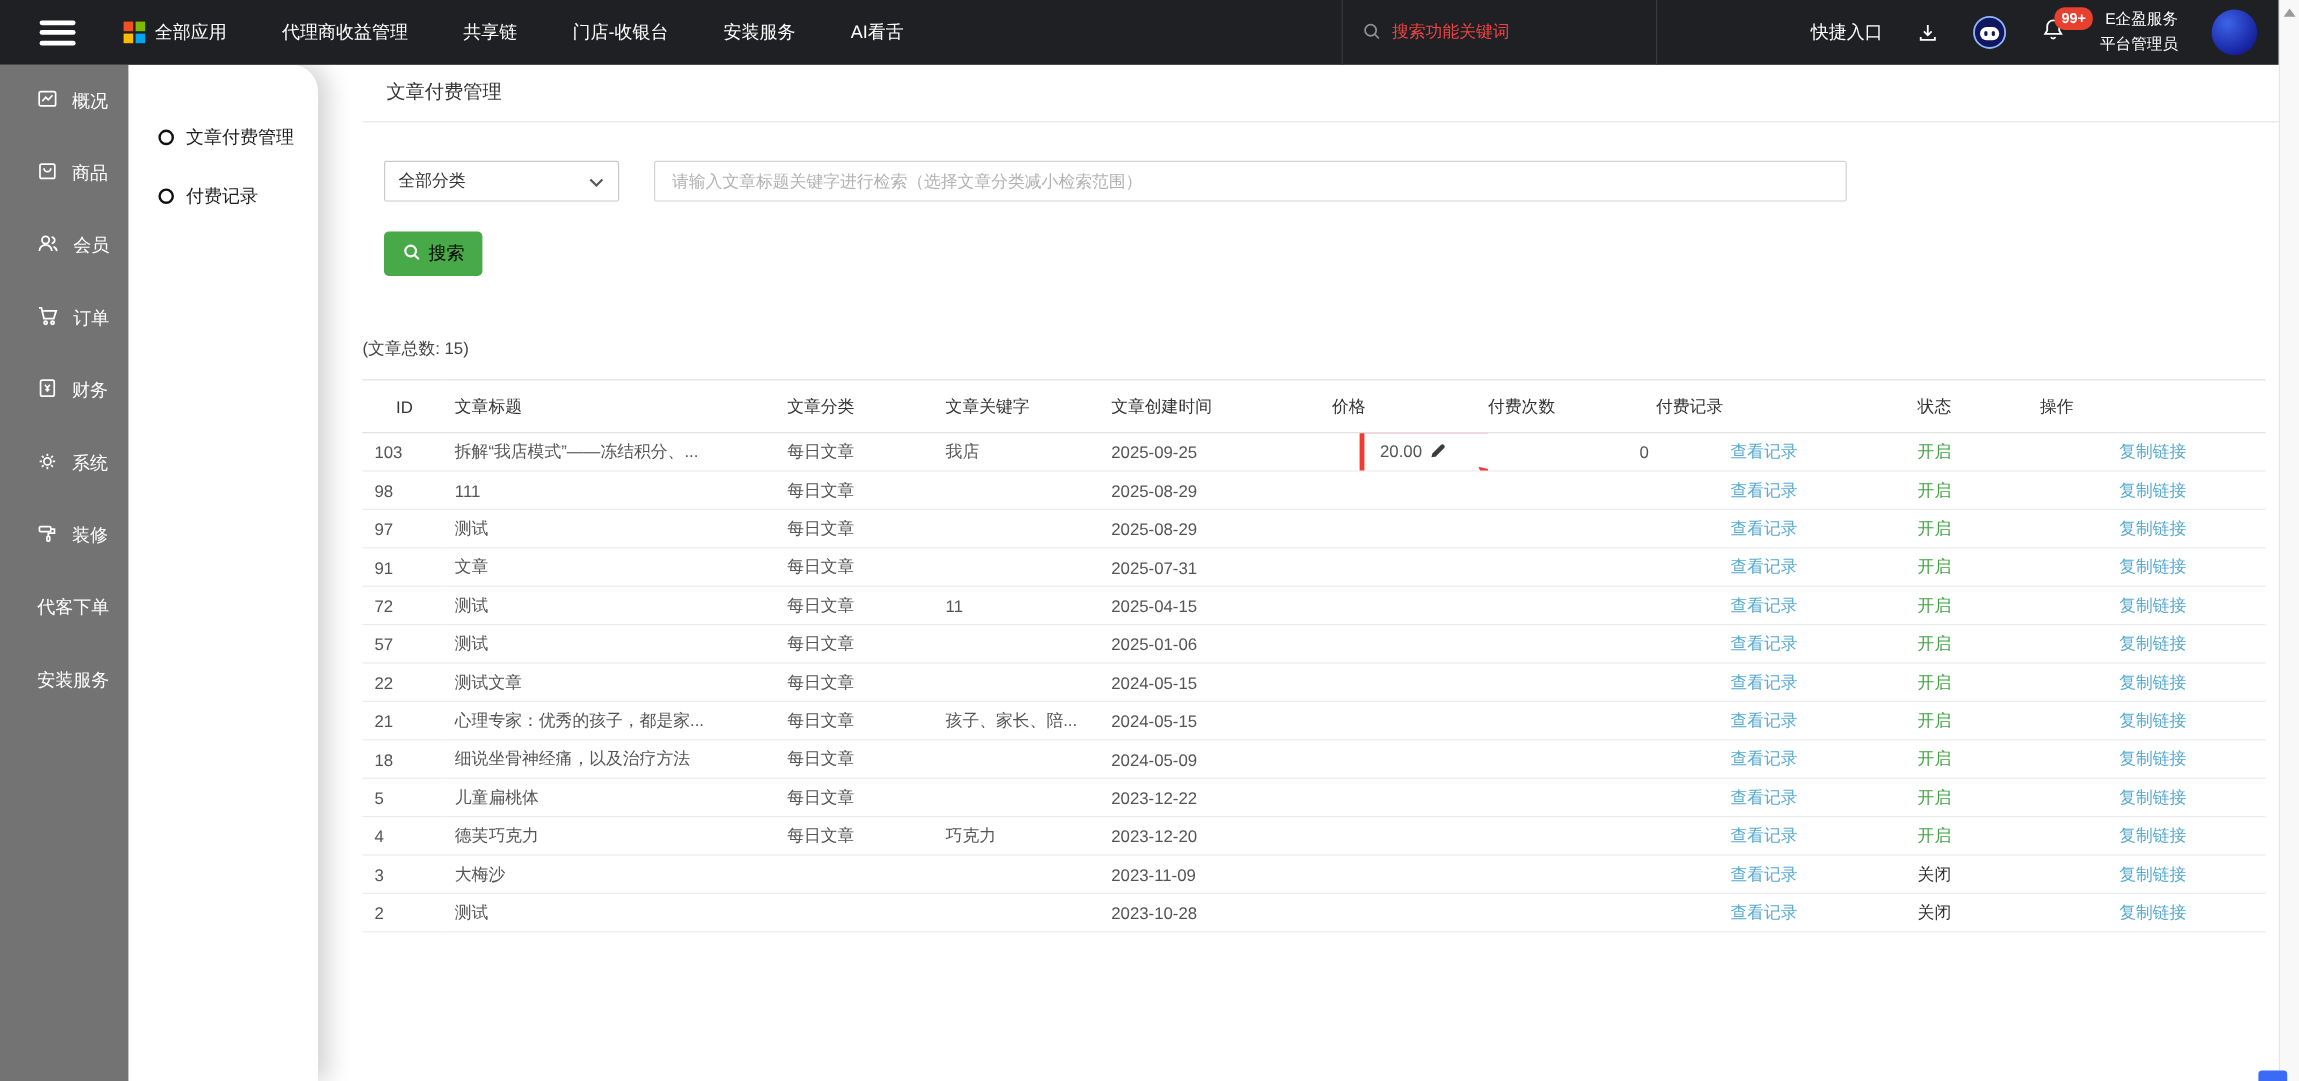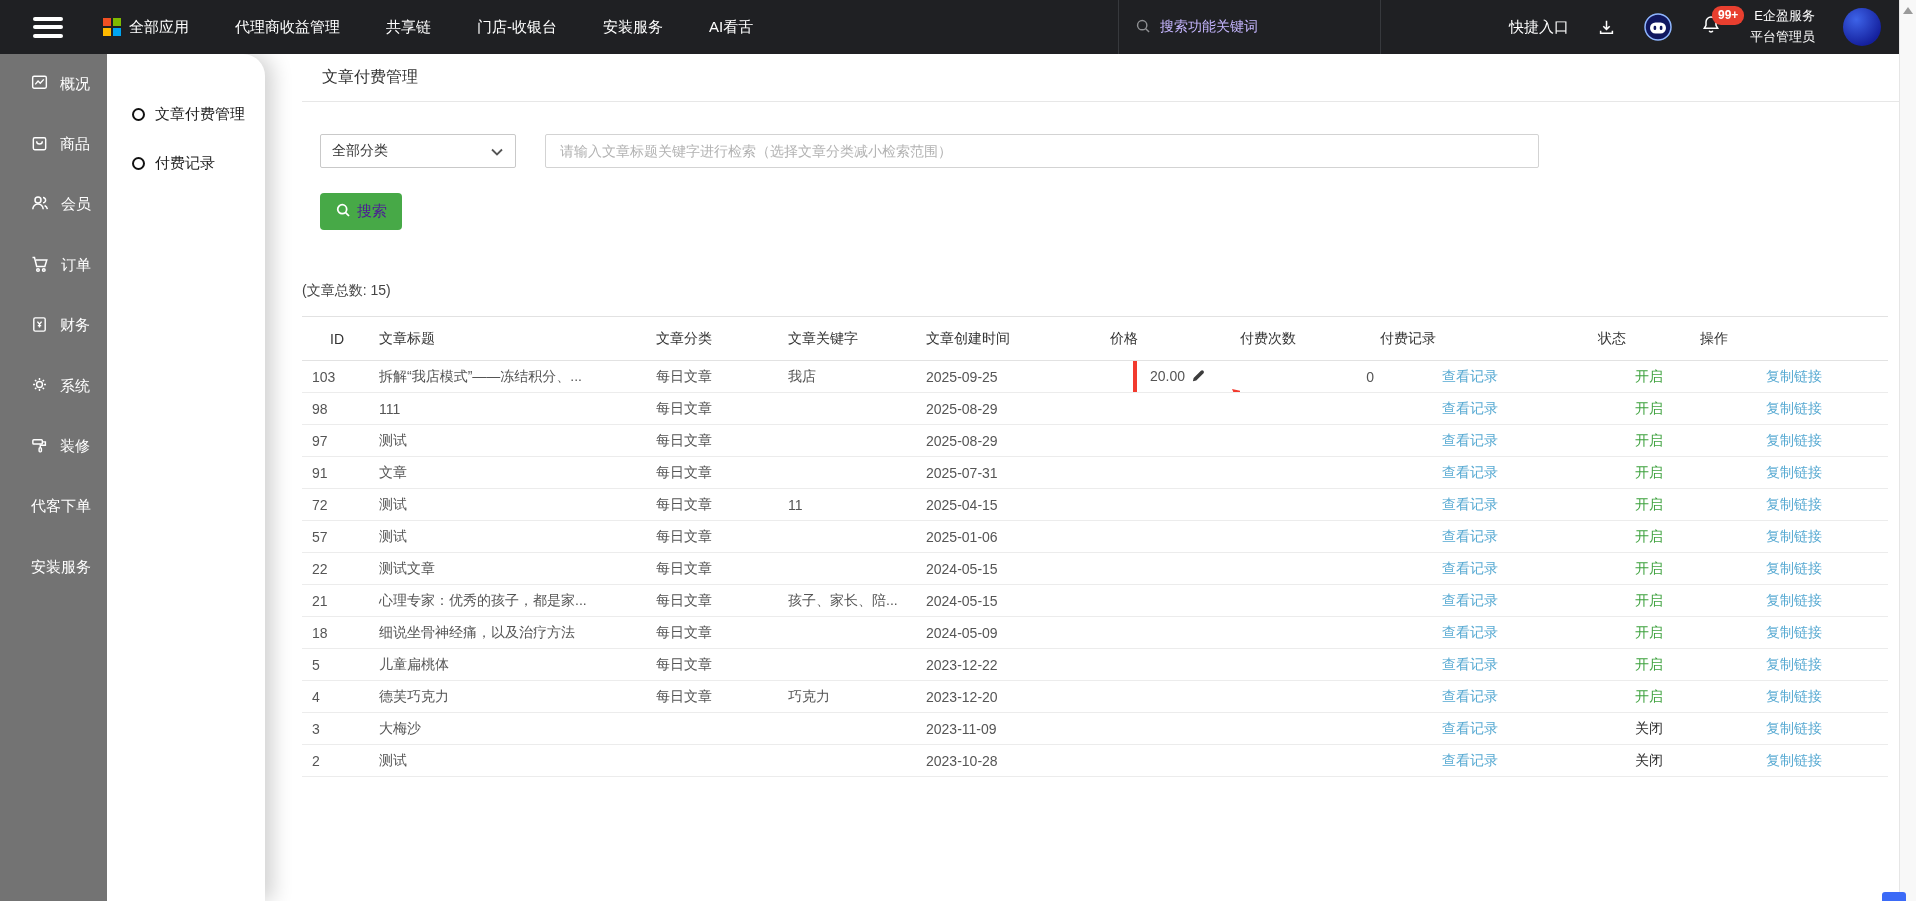--- a/index.html
+++ b/index.html
@@ -11,21 +11,21 @@
   .burger { margin-left:33px; width:30px; cursor:pointer; }
   .burger i { display:block; width:30px; height:4px; background:#fff; border-radius:2px; margin:4.5px 0; }
   .topnav { display:flex; align-items:center; margin-left:40px; column-gap:46px; font-size:15px; }
   .topnav .nav-item { display:flex; align-items:center; gap:8px; cursor:pointer; white-space:nowrap; }
   .grid-icon { display:grid; grid-template-columns:8px 8px; grid-template-rows:8px 8px; gap:2px; }
   .grid-icon b { display:block; }
   .grid-icon b:nth-child(1){background:#f25022}
   .grid-icon b:nth-child(2){background:#7fba00}
   .grid-icon b:nth-child(3){background:#ffb900}
   .grid-icon b:nth-child(4){background:#00a4ef}
-  .topbar-search { position:absolute; left:1118px; top:0; width:263px; height:54px; border-left:1px solid #37393d; border-right:1px solid #37393d; display:flex; align-items:center; gap:9px; padding-left:16px; color:#c4b5fd; font-size:14px; cursor:text; }
+  .topbar-search { position:absolute; left:1118px; top:0; width:263px; height:54px; border-left:1px solid #37393d; border-right:1px solid #37393d; display:flex; align-items:center; gap:9px; padding-left:16px; color:#ef4444; font-size:14px; cursor:text; }
   .topbar-right { position:absolute; right:18px; top:0; height:54px; display:flex; align-items:center; gap:28px; }
   .quick-entry { font-size:15px; cursor:pointer; white-space:nowrap; }
   .tb-icon { display:flex; align-items:center; cursor:pointer; }
   .bell-wrap { position:relative; cursor:pointer; }
   .badge { position:absolute; top:-8px; left:12px; background:#e83f2f; color:#fff; font-size:12px; font-weight:bold; line-height:1; padding:3px 6px 4px; border-radius:9px; white-space:nowrap; }
   .account { text-align:right; font-size:13px; line-height:1.6; white-space:nowrap; }
   .avatar { width:38px; height:38px; border-radius:50%; background:radial-gradient(circle at 35% 30%, #3d63e8, #141f9c 75%); cursor:pointer; }
 
   
   .sidebar { position:absolute; left:0; top:54px; width:107px; bottom:0; background:#737373; color:#fff; z-index:4; }
@@ -40,40 +40,40 @@
   
   .main { position:absolute; left:265px; top:54px; right:17px; bottom:0; background:#fff; z-index:1; }
   .content { position:absolute; left:25px; top:0; right:0; bottom:0; }
   .page-header { height:47px; display:flex; align-items:center; padding-left:32px; font-size:16px; color:#333; }
   .head-rule { margin-left:12px; border-bottom:1px solid #e7e7e7; }
 
   .filters { display:flex; margin:32px 0 0 30px; gap:29px; }
   .select-box { width:196px; height:34px; border:1px solid #c9c9c9; border-radius:2px; display:flex; align-items:center; justify-content:space-between; padding:0 12px 0 11px; font-size:14px; color:#333; cursor:pointer; background:#fff; }
   .kw-input { width:994px; height:34px; border:1px solid #d3d3d3; border-radius:2px; font-size:14px; padding-left:14px; color:#333; font-family:inherit; outline:none; }
   .kw-input::placeholder { color:#b2b2b2; }
-  .search-btn { margin:25px 0 0 30px; width:82px; height:37px; background:#47a947; border:none; border-radius:4px; color:#4c1d95; font-size:15px; display:flex; align-items:center; justify-content:center; gap:6px; cursor:pointer; font-family:inherit; }
+  .search-btn { margin:25px 0 0 30px; width:82px; height:37px; background:#47a947; border:none; border-radius:4px; color:#000000; font-size:15px; display:flex; align-items:center; justify-content:center; gap:6px; cursor:pointer; font-family:inherit; }
 
   .total-text { margin:52px 0 0 12px; font-size:14px; color:#444; }
 
   
   table.articles { margin:16px 11px 0 12px; width:calc(100% - 23px); border-collapse:collapse; table-layout:fixed; }
   .articles th { height:44px; font-size:14px; font-weight:400; color:#333; border-top:1px solid #e2e2e2; border-bottom:1px solid #e2e2e2; text-align:left; }
   .articles td { height:32px; font-size:14px; color:#555; border-bottom:1px solid #ececec; overflow:hidden; white-space:nowrap; }
   .c-id { padding-left:10px; }
   th.c-id { text-align:center; padding-left:0; }
   .c-title { padding-left:7px; }
   .c-cat { padding-left:6px; }
   .c-key { padding-left:8px; }
   .c-date { padding-left:6px; }
   .c-price { text-align:right; padding-right:34px;margin-top:48px; }
   th.c-price { padding-right:40px; }
   .c-count { text-align:right; padding-right:6px; }
   th.c-count { padding-right:12px; }
   .c-record, .c-action { text-align:center; }
-  .c-status { text-align:center; padding-left:38px; }
+  .c-status { text-align:left; padding-left:38px; }
   .link { color:#56a9d2; cursor:pointer; }
   .status-on { color:#3fa23f; }
   .status-off { color:#2f2f2f; }
   td.c-price { position:relative; }
   .pencil { display:inline-block; margin-left:6px; vertical-align:-2px; cursor:pointer; }
   .pencil.ghost { visibility:hidden; }
   .red-box { position:absolute; left:23px; top:-4px; width:120px; height:40px; border:4px solid #f23a2e; border-radius:4px; z-index:6; pointer-events:none; }
   .red-arrow { position:absolute; left:0; top:0; width:190px; height:100px; z-index:6; pointer-events:none; }
 
   

